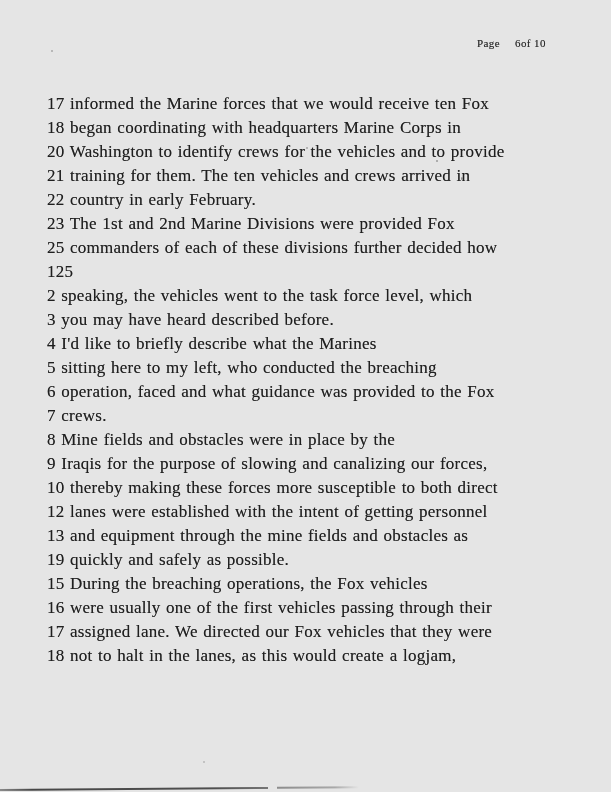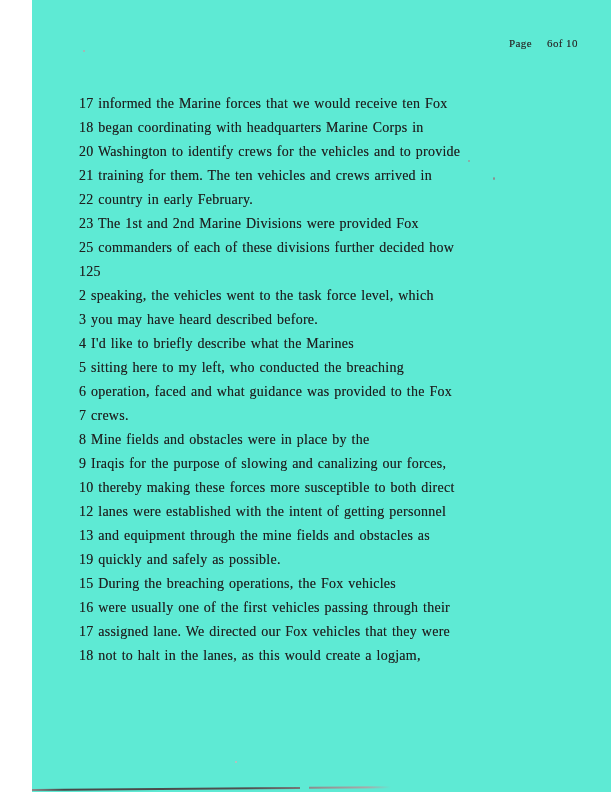--- a/index.html
+++ b/index.html
@@ -5,42 +5,41 @@
   html, body { margin: 0; padding: 0; }
   body {
     width: 611px; height: 792px;
     background: #ffffff;
     position: relative;
     overflow: hidden;
     font-family: "Liberation Serif", serif;
   }
   .page {
     position: absolute; inset: 0;
-    background: #5eead4;
-    margin-left: 32px;
+    background: #e5e5e5;
   }
   .header {
     position: absolute;
     left: 477px; top: 37px;
     font-size: 11px;
     color: #2a2a2a;
     letter-spacing: 0.4px;
     text-shadow: 0 0 0.5px rgba(40,40,40,0.5);
     white-space: nowrap;
   }
   .header .pgval { margin-left: 15px; }
   .lines {
     position: absolute;
     left: 47px; top: 92px;
     width: 420px;
   }
   .ln {
     height: 24px;
     line-height: 24px;
-    font-size: 14px;
+    font-size: 17px;
     color: #1f1f1f;
     letter-spacing: 0.25px;
     word-spacing: 1px;
     white-space: nowrap;
     text-shadow: 0 0 0.55px rgba(35,35,35,0.55);
   }
   .bottom-edge {
     position: absolute;
     left: 0; top: 789px;
     width: 360px; height: 3px;

